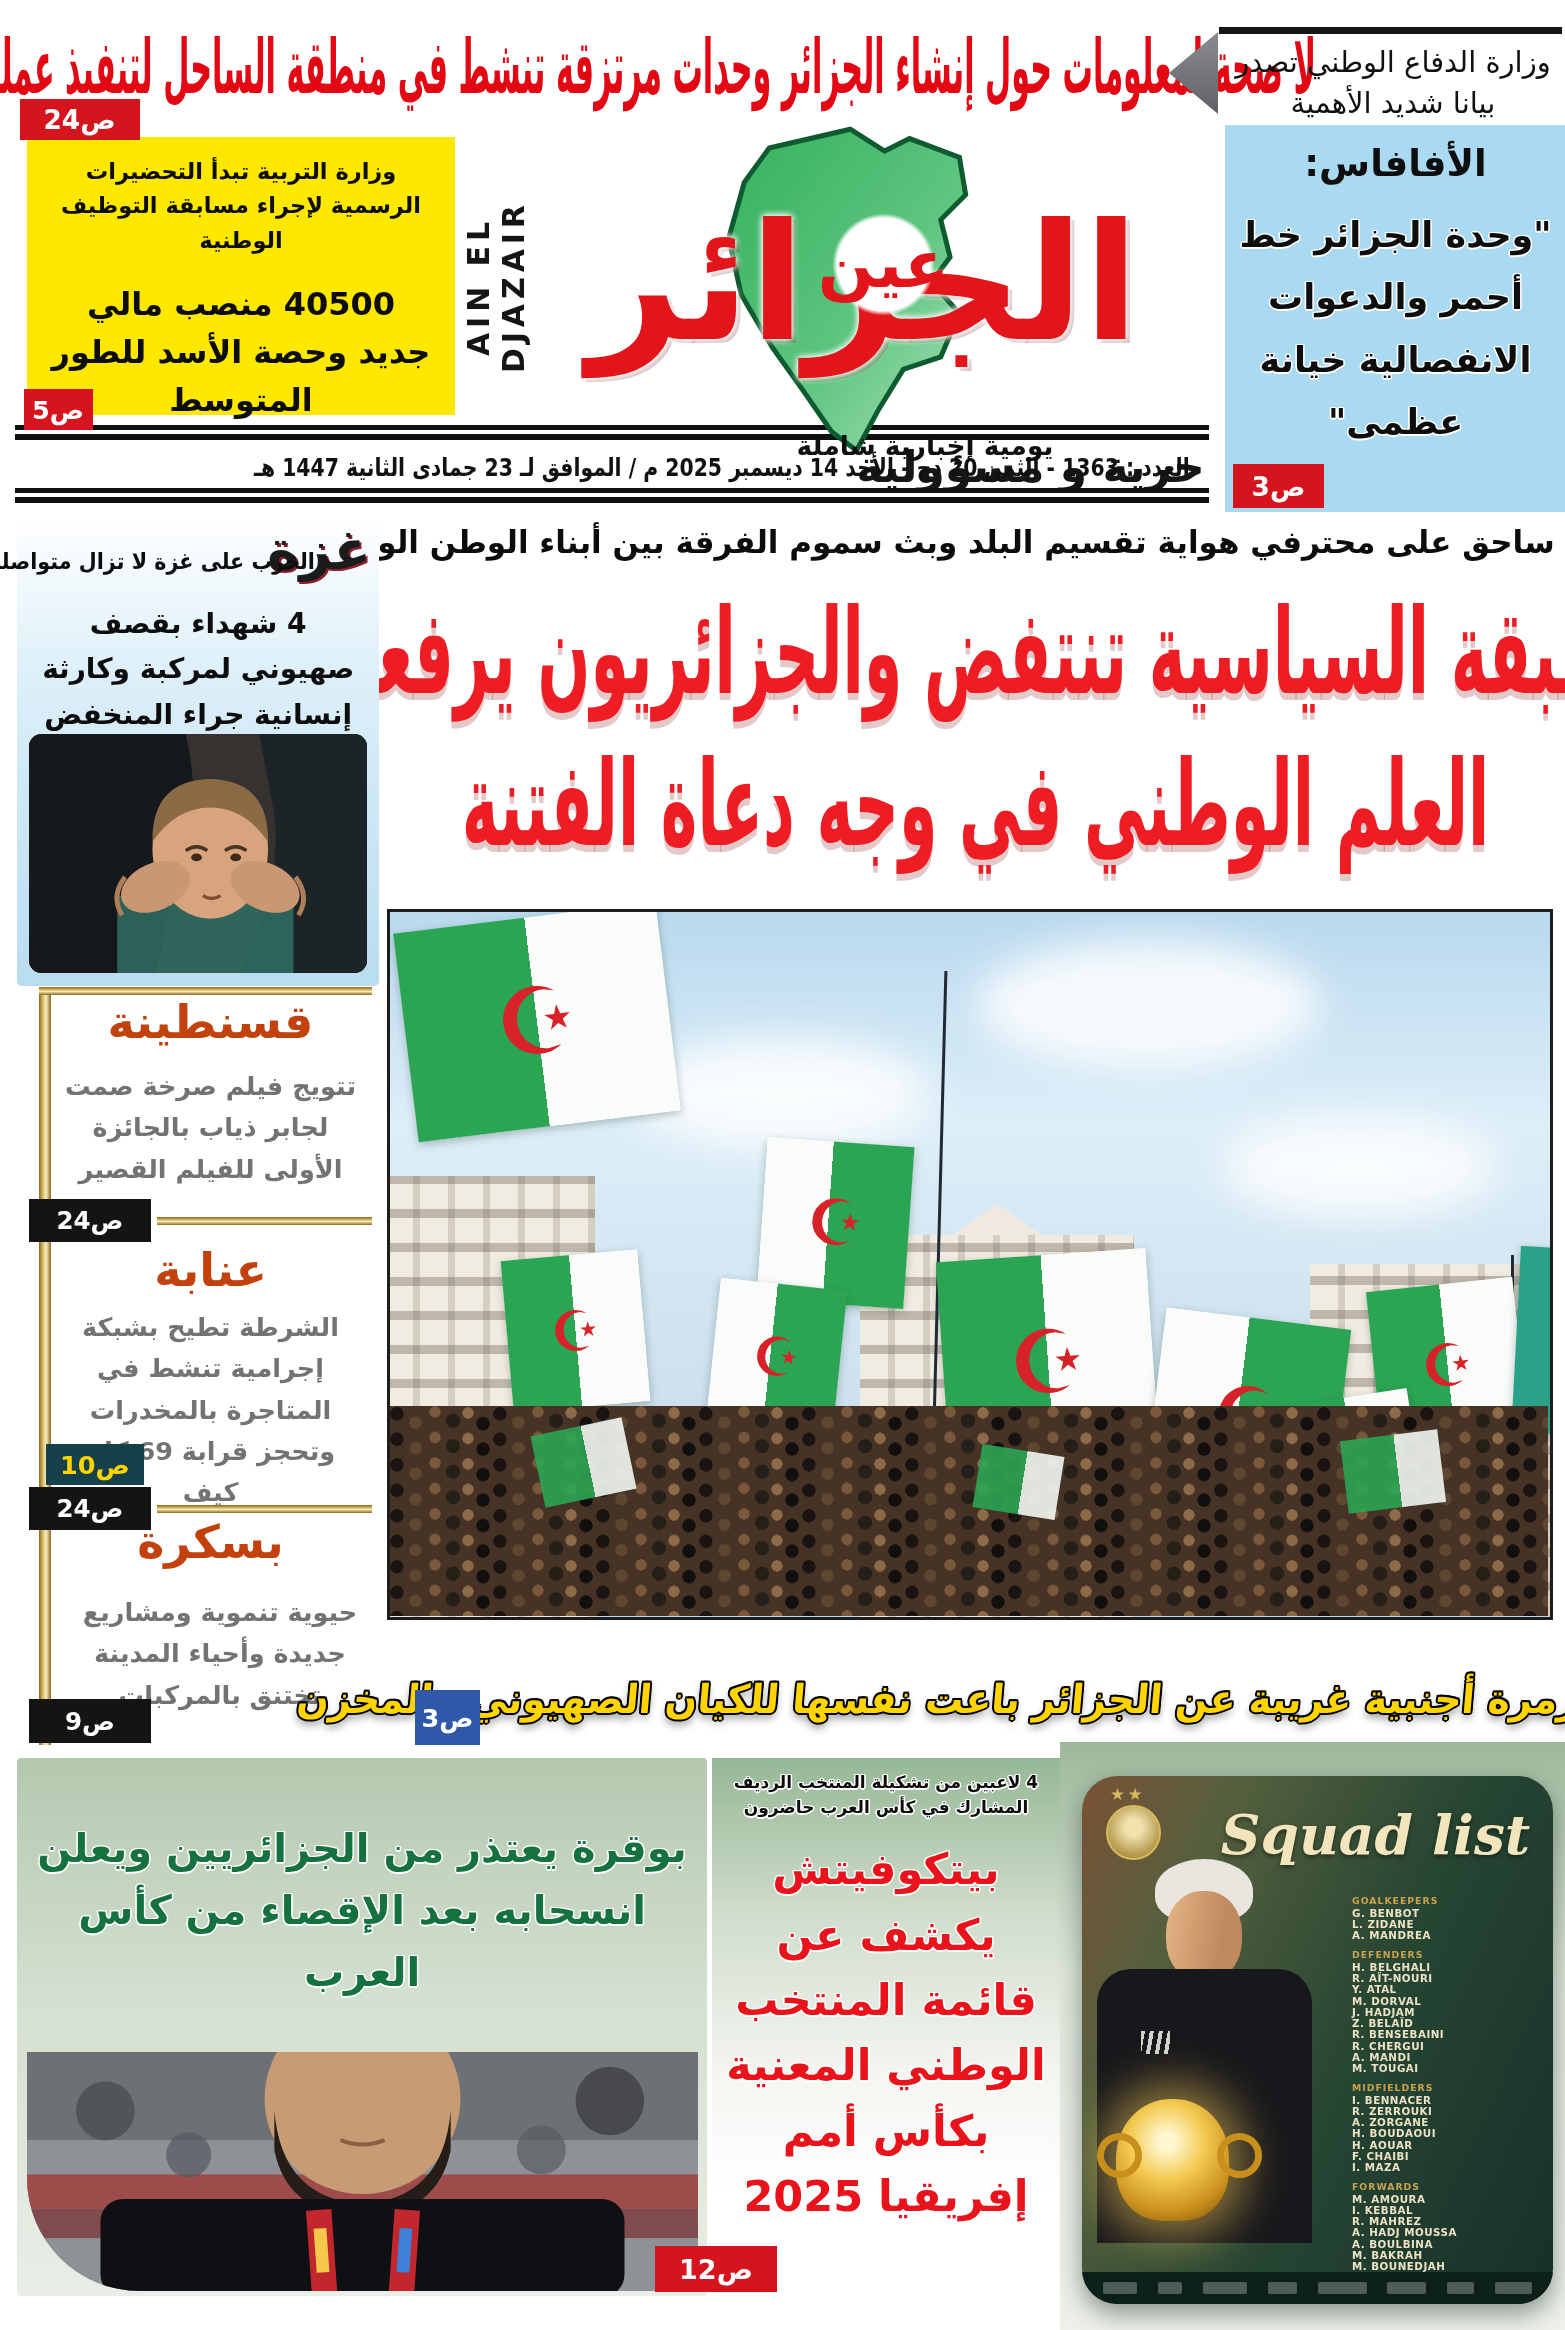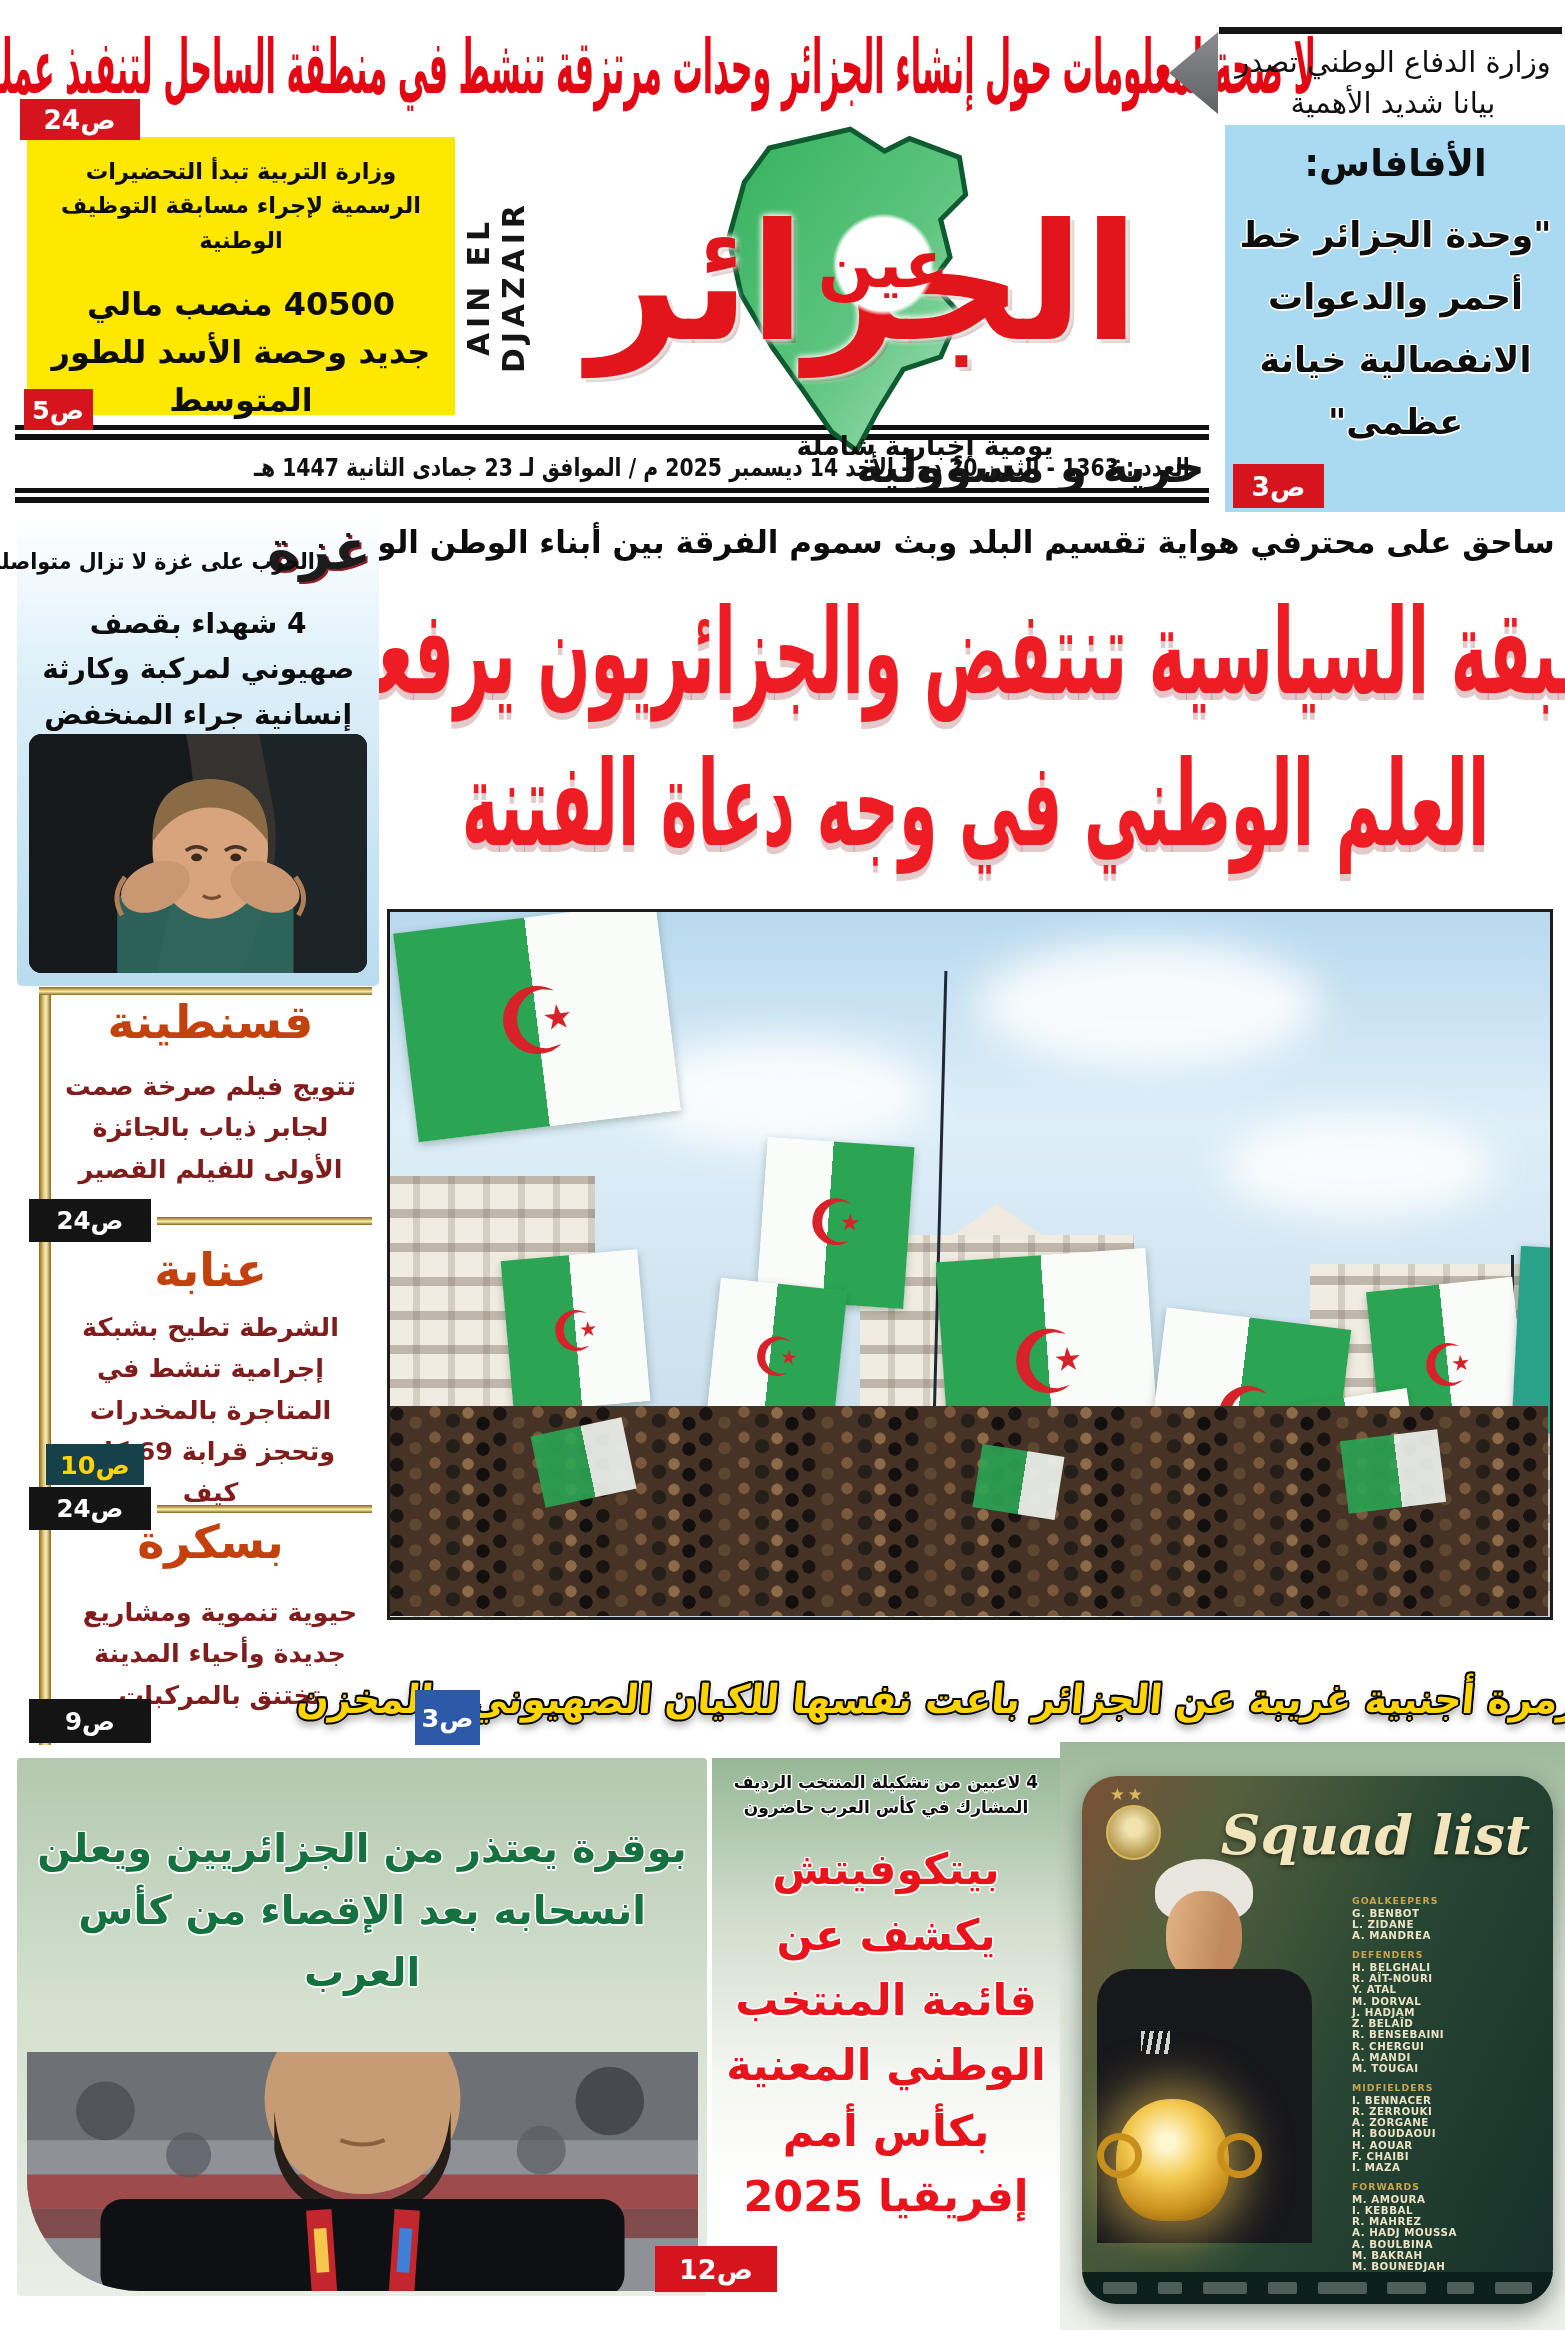--- a/index.html
+++ b/index.html
@@ -71,21 +71,21 @@
   #gz-kick span{font-size:22.5px;font-weight:900;color:#0d0d0d;transform:scaleX(.92)}
   #gz-head{position:absolute;left:14.7px;top:86px;width:333px;font-size:28px;font-weight:900;line-height:1.62;text-align:center;color:#0d0d0d}
   #gz-photo{position:absolute;left:12.2px;top:219px;width:338px;height:239px;border-radius:12.7px;overflow:hidden;background:#2c2a28}
   #b-gz{left:29px;top:929px;width:98px;height:41px;font-size:25.5px}
 
   
   .goldv{left:39px;top:987px;width:11.7px;height:758px;background:linear-gradient(90deg,#8a671a,#e8cf7e 40%,#f7ecc0 60%,#8a671a)}
   .goldh{height:7.8px;background:linear-gradient(180deg,#8a671a,#e8cf7e 45%,#f7ecc0 55%,#8a671a)}
   #gh-top{left:39px;top:987px;width:333px}
   .city{width:313px;left:54px;text-align:center;font-size:46px;font-weight:900;color:#c2410c;position:absolute}
-  .ctext{width:313px;left:54px;text-align:center;font-size:25.5px;font-weight:900;line-height:1.62;color:#7f1d1d;position:absolute}
+  .ctext{width:313px;left:54px;text-align:center;font-size:25.5px;font-weight:900;line-height:1.62;color:#737373;position:absolute}
   .pbadge{width:122px;height:43px;font-size:24.5px}
   #gl1{left:157px;top:1217px;width:215px}
   #gl2{left:157px;top:1505px;width:215px}
   #st1-t{top:995px}  #st1-x{top:1066px}
   #st2-t{top:1243px}  #st2-x{top:1307px}
   #st3-t{top:1515px}  #st3-x{top:1592px;left:73px;width:294px}
   #b-r1{left:29px;top:1199px}
   #b-r2{left:29px;top:1487px}
   #b-r3{left:29px;top:1699px;width:122px;height:44px;font-size:24.5px}
 

